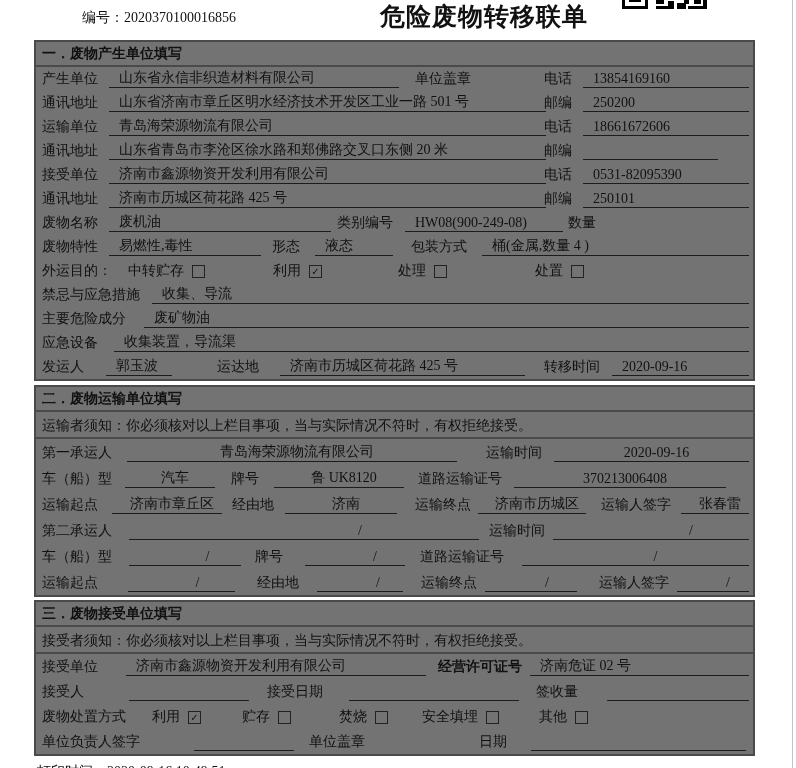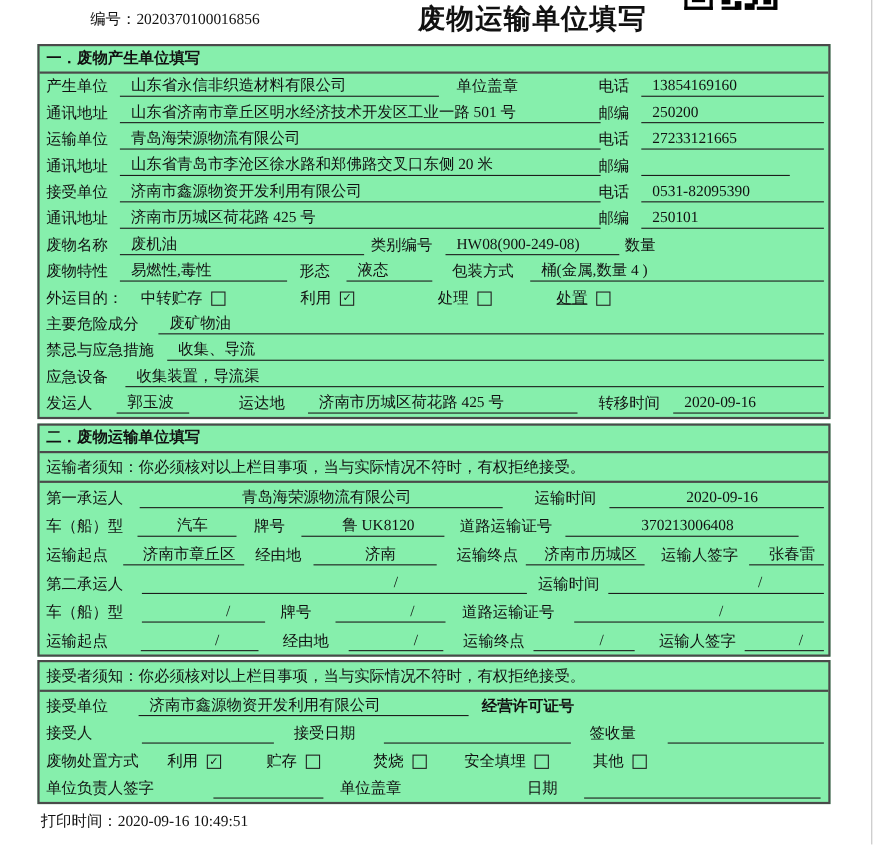--- a/index.html
+++ b/index.html
@@ -2,21 +2,21 @@
 <html><head>
 <meta charset="utf-8">
 <style>
   html,body{margin:0;padding:0;background:#fff;}
   .page{position:relative;width:796px;height:768px;background:#ffffff;overflow:hidden;
         font-family:"Liberation Serif","DejaVu Serif",serif;color:#111;font-size:14px;}
   .doc-top{position:relative;height:40px;margin-left:46px;}
   .doc-no{position:absolute;left:36px;top:9px;white-space:nowrap;}
   .doc-title{position:absolute;left:334px;top:0;font-size:25px;font-weight:700;letter-spacing:1px;white-space:nowrap;}
   .qr{position:absolute;left:576px;top:0;}
-  .box{margin-left:34px;margin-right:41px;border:2px solid #4a4a4a;background:#86efac;}
+  .box{margin-left:34px;margin-right:41px;border:2px solid #4a4a4a;background:#737373;}
   .s1{margin-top:0;}
   .s2{margin-top:4px;}
   .s3{margin-top:3px;}
   .sec-title{font-weight:700;padding:3px 0 2px 6px;border-bottom:2px solid #4a4a4a;line-height:18px;}
   .notice{padding:5px 0 2px 6px;border-bottom:2px solid #4a4a4a;line-height:18px;white-space:nowrap;}
   .row{display:flex;align-items:flex-end;padding:0 4px 3px 6px;box-sizing:border-box;}
   .s1 .row{height:24px;}
   .s2 .row{height:26px;text-align:center;}
   .s3 .row{height:25px;}
   .lbl{white-space:nowrap;flex-shrink:0;}
@@ -32,21 +32,21 @@
 </style>
 </head>
 <body>
 
 <div class="page">
 
   <div class="doc-top">
     <div class="doc-no">
       <span>编号：</span><span>2020370100016856</span>
     </div>
-    <div class="doc-title">废物运输单位填写</div>
+    <div class="doc-title">危险废物转移联单</div>
     <svg class="qr" width="85" height="10" viewBox="0 0 85 10">
       <rect x="0" y="0" width="3" height="9" fill="#000"></rect>
       <rect x="0" y="6" width="26" height="3" fill="#000"></rect>
       <rect x="23" y="0" width="3" height="9" fill="#000"></rect>
       <rect x="7" y="0" width="12" height="2" fill="#000"></rect>
       <rect x="34" y="0" width="8" height="4" fill="#000"></rect>
       <rect x="34" y="6" width="15" height="3" fill="#000"></rect>
       <rect x="46" y="1" width="6" height="8" fill="#000"></rect>
       <rect x="55" y="3" width="9" height="6" fill="#000"></rect>
       <rect x="62" y="0" width="5" height="4" fill="#000"></rect>
@@ -82,21 +82,21 @@
       </div>
     </div>
 
     <div class="row">
       <div class="lgroup">
         <span class="lbl">运输单位</span>
         <span class="u" style="width:437px;margin-left:11px;">青岛海荣源物流有限公司</span>
       </div>
       <div class="rgroup">
         <span class="lbl">电话</span>
-        <span class="u uf" style="margin-left:11px;">27233121665</span>
+        <span class="u uf" style="margin-left:11px;">18661672606</span>
       </div>
     </div>
 
     <div class="row">
       <div class="lgroup">
         <span class="lbl">通讯地址</span>
         <span class="u" style="width:437px;margin-left:11px;">山东省青岛市李沧区徐水路和郑佛路交叉口东侧 20 米</span>
       </div>
       <div class="rgroup">
         <span class="lbl">邮编</span>
@@ -144,32 +144,32 @@
     </div>
 
     <div class="row">
       <span class="lbl">外运目的：</span>
       <span class="lbl" style="margin-left:16px;">中转贮存</span>
       <span class="cb"></span>
       <span class="lbl" style="margin-left:68px;">利用</span>
       <span class="cb">✓</span>
       <span class="lbl" style="margin-left:76px;">处理</span>
       <span class="cb"></span>
-      <span class="lbl" style="margin-left:59px;text-decoration:underline;">处置</span>
-      <span class="cb"></span>
+      <span class="lbl" style="margin-left:88px;">处置</span>
+      <span class="cb"></span>
+    </div>
+
+    <div class="row">
+      <span class="lbl">禁忌与应急措施</span>
+      <span class="u uf" style="margin-left:12px;">收集、导流</span>
     </div>
 
     <div class="row">
       <span class="lbl">主要危险成分</span>
       <span class="u uf" style="margin-left:18px;">废矿物油</span>
-    </div>
-
-    <div class="row">
-      <span class="lbl">禁忌与应急措施</span>
-      <span class="u uf" style="margin-left:12px;">收集、导流</span>
     </div>
 
     <div class="row">
       <span class="lbl">应急设备</span>
       <span class="u uf" style="margin-left:16px;">收集装置，导流渠</span>
     </div>
 
     <div class="row">
       <div class="lgroup">
         <span class="lbl">发运人</span>
@@ -237,26 +237,28 @@
       <span class="lbl" style="margin-left:22px;">经由地</span>
       <span class="u" style="width:86px;margin-left:18px;padding-left:36px;">/</span>
       <span class="lbl" style="margin-left:18px;">运输终点</span>
       <span class="u" style="width:92px;margin-left:8px;padding-left:32px;">/</span>
       <span class="lbl" style="margin-left:22px;">运输人签字</span>
       <span class="u uf" style="margin-left:8px;padding-left:30px;">/</span>
     </div>
   </div>
 
   <div class="box s3">
+    <div class="sec-title">三．废物接受单位填写</div>
     <div class="notice">接受者须知：你必须核对以上栏目事项，当与实际情况不符时，有权拒绝接受。</div>
 
     <div class="row">
       <span class="lbl">接受单位</span>
       <span class="u" style="width:300px;margin-left:28px;">济南市鑫源物资开发利用有限公司</span>
       <span class="lbl" style="margin-left:12px;font-weight:bold;">经营许可证号</span>
+      <span class="u uf" style="margin-left:8px;">济南危证 02 号</span>
     </div>
 
     <div class="row">
       <span class="lbl">接受人</span>
       <span class="u" style="width:120px;margin-left:45px;"></span>
       <span class="lbl" style="margin-left:18px;">接受日期</span>
       <span class="u" style="width:170px;margin-left:26px;"></span>
       <span class="lbl" style="margin-left:17px;">签收量</span>
       <span class="u uf" style="margin-left:29px;"></span>
     </div>

